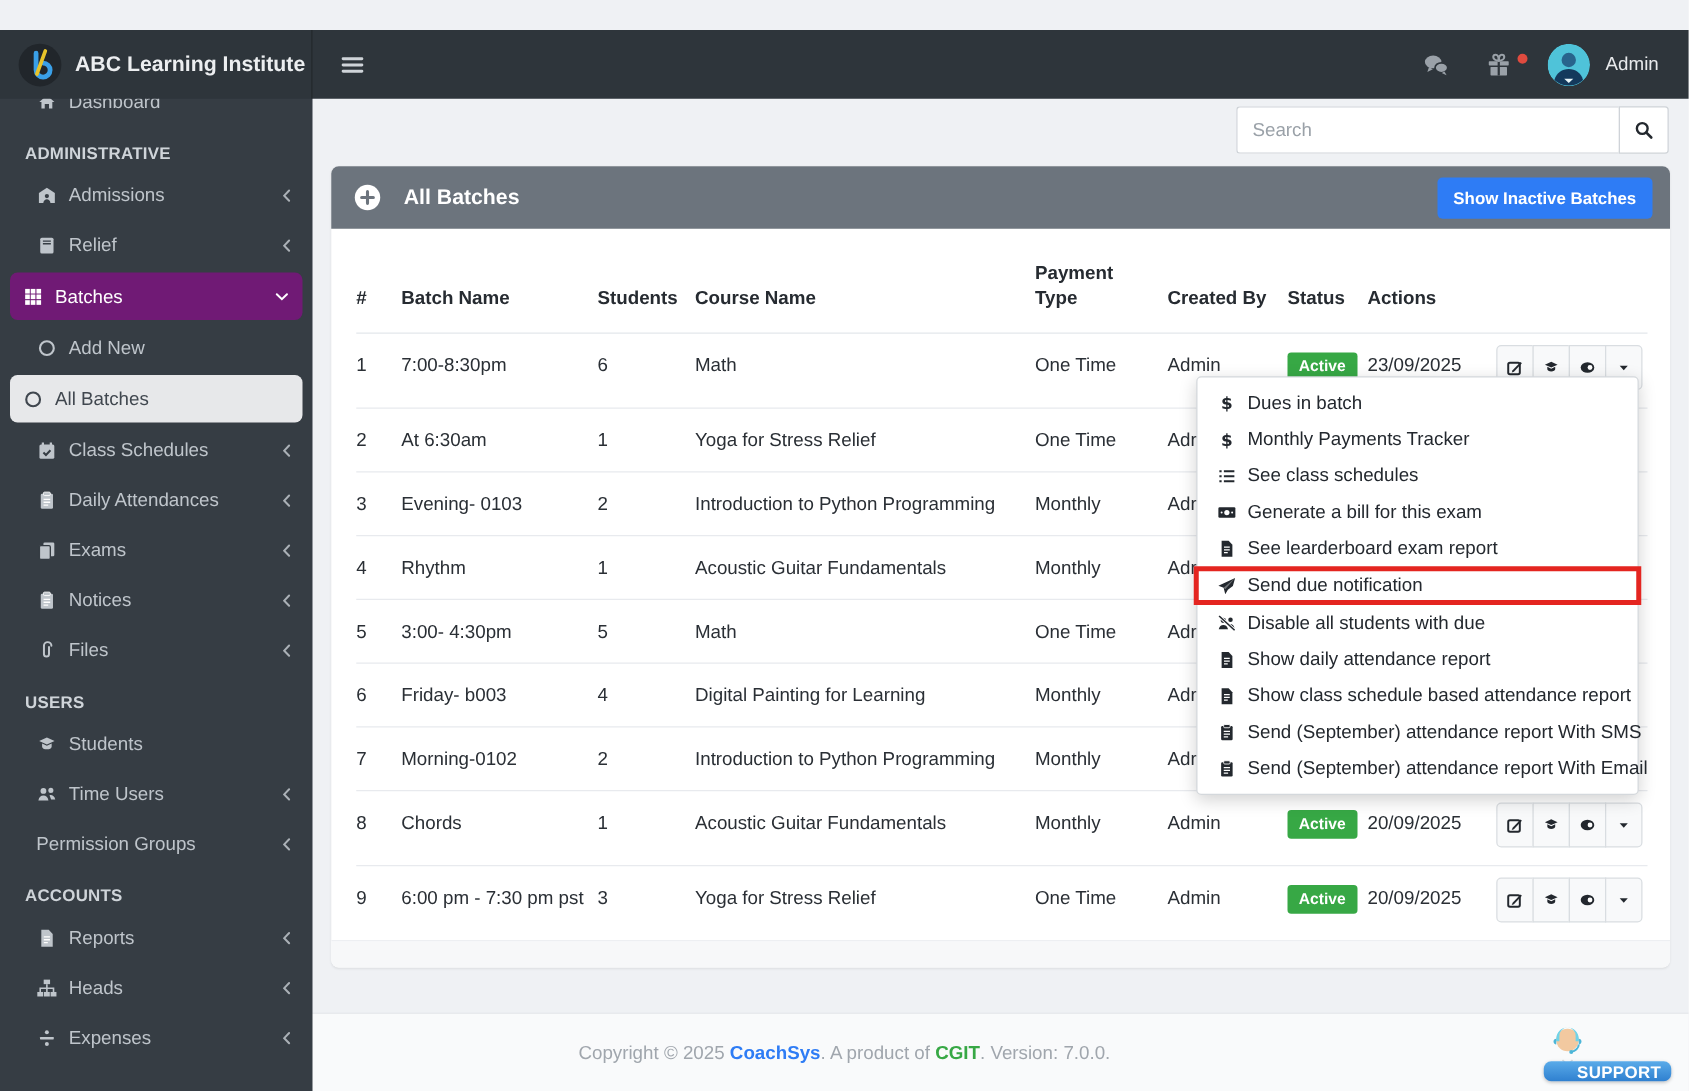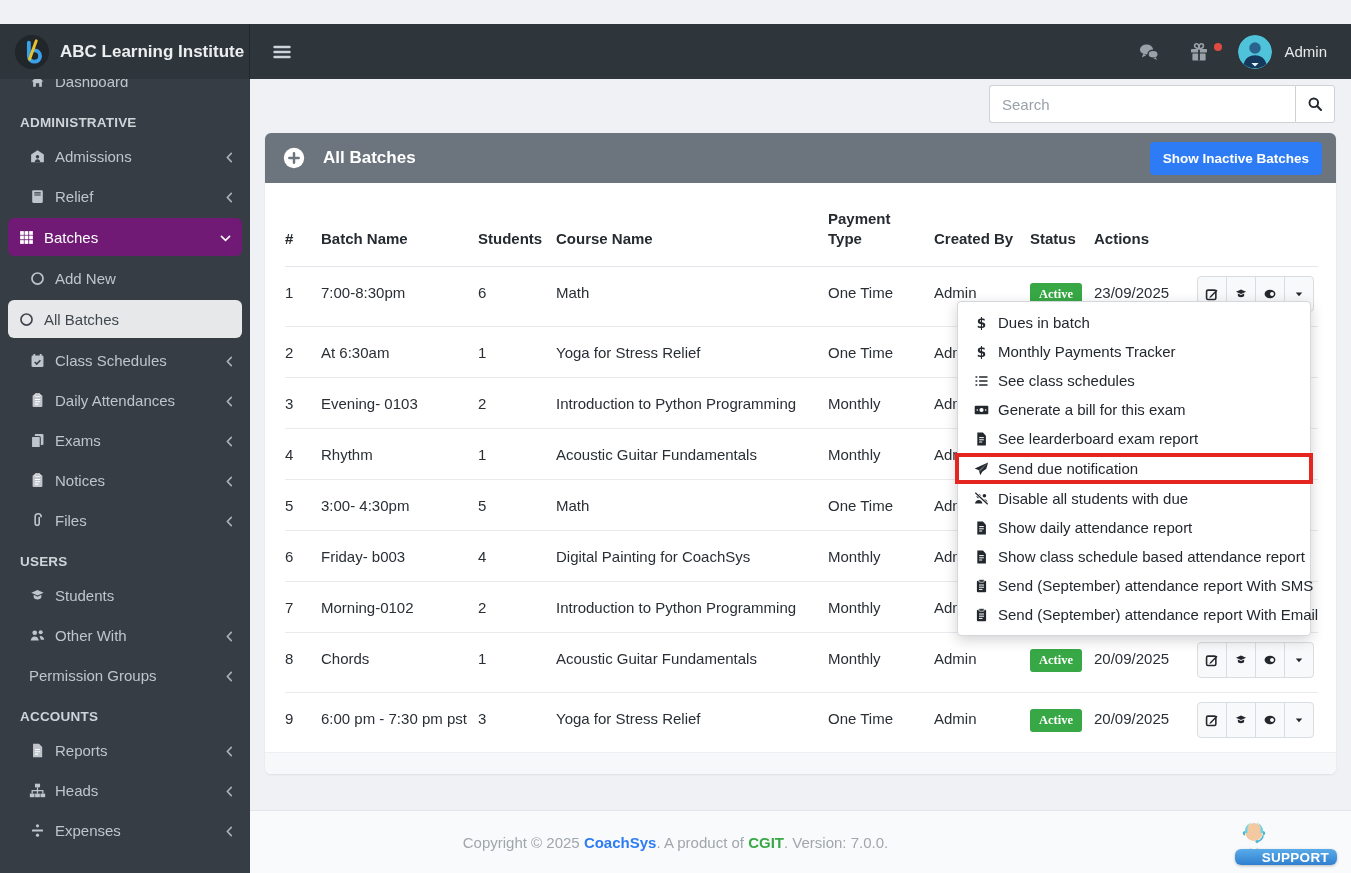--- a/index.html
+++ b/index.html
@@ -47,21 +47,21 @@
   .card-title { color:#fff; font-size:17px; font-weight:700; }
   .show-inactive-btn { margin-left:auto; background:#2e7cf5; border:none; color:#fff; font-size:13.5px; font-weight:700; padding:9px 13px; border-radius:4px; cursor:pointer; font-family:inherit; }
 
   .table { padding:8px 18px 0 20px; }
   .tr { display:grid; grid-template-columns:36px 157px 78px 272px 106px 96px 64px 103px 1fr; align-items:start; }
   .thead { align-items:end; border-bottom:1px solid #e4e7eb; padding-bottom:0; }
   .th { font-weight:700; color:#262b31; font-size:15px; padding:18px 8px 16px 0; line-height:1.35; }
   .td { font-size:15px; color:#2a2f35; padding:15px 8px 14px 0; line-height:1.4; }
   .tr + .tr { border-top:1px solid #e8eaee; }
   .thead + .tr { border-top:none; }
-  .badge { display:inline-block; background:#37a845; color:#fff; font-size:12.5px; font-weight:700; padding:3px 9px; border-radius:3px;font-family:Liberation Serif, serif; }
+  .badge { display:inline-block; background:#37a845; color:#fff; font-size:12.5px; font-weight:700; padding:3px 9px; border-radius:3px; }
   .agroup { display:flex; margin-top:-6px; }
   .abtn { width:30px; height:36px; display:flex; align-items:center; justify-content:center; background:#f8f9fa; border:1px solid #d9dde1; margin-left:-1px; cursor:pointer; color:#23282e; }
   .abtn:first-child { border-radius:4px 0 0 4px; margin-left:0; }
   .abtn:last-child { border-radius:0 4px 4px 0; }
   .abtn .icon { width:14px; height:14px; }
   .card-footer { height:22px; background:#f7f8f9; border-top:1px solid #edeff2; border-radius:0 0 6px 6px; }
 
   
   .dropdown-menu { position:absolute; left:957px; top:301px; width:354px; background:#fff; border:1px solid #d4d8dc; border-radius:4px; box-shadow:0 4px 14px rgba(0,0,0,.18); padding:6px 0; z-index:40; }
   .menu-item { display:flex; align-items:center; gap:7px; padding:4px 14px; font-size:15px; color:#23282e; line-height:21px; cursor:pointer; white-space:nowrap; }
@@ -278,21 +278,21 @@
       <span class="icon ">
         <svg viewBox="0 0 16 16">
           <g fill="currentColor">
             <circle cx="5.4" cy="5.4" r="2.2"></circle>
             <path d="M1.6 12.6c.4-2.4 1.9-3.7 3.8-3.7s3.4 1.3 3.8 3.7z"></path>
             <circle cx="11" cy="5" r="1.9"></circle>
             <path d="M10 8.6c2-.4 3.9.8 4.3 3.3h-3.1z"></path>
           </g>
         </svg>
       </span>
-      <span class="lbl">Other With</span>
+      <span class="lbl">Time Users</span>
       <span class="chev"><svg viewBox="0 0 16 16">
           <path d="M10.2 3 5.4 8l4.8 5" fill="none" stroke="currentColor" stroke-width="2" stroke-linecap="round"></path>
         </svg></span>
     </div>
     <div class="side-item noicon">
       <span class="lbl">Permission Groups</span>
       <span class="chev"><svg viewBox="0 0 16 16">
           <path d="M10.2 3 5.4 8l4.8 5" fill="none" stroke="currentColor" stroke-width="2" stroke-linecap="round"></path>
         </svg></span>
     </div>
@@ -464,21 +464,21 @@
           <div class="td">One Time</div>
           <div class="td">Admin</div>
           <div class="td"></div>
           <div class="td"></div>
           <div class="td"></div>
         </div>
         <div class="tr">
           <div class="td">6</div>
           <div class="td">Friday- b003</div>
           <div class="td">4</div>
-          <div class="td">Digital Painting for CoachSys</div>
+          <div class="td">Digital Painting for Learning</div>
           <div class="td">Monthly</div>
           <div class="td">Admin</div>
           <div class="td"></div>
           <div class="td"></div>
           <div class="td"></div>
         </div>
         <div class="tr">
           <div class="td">7</div>
           <div class="td">Morning-0102</div>
           <div class="td">2</div>

